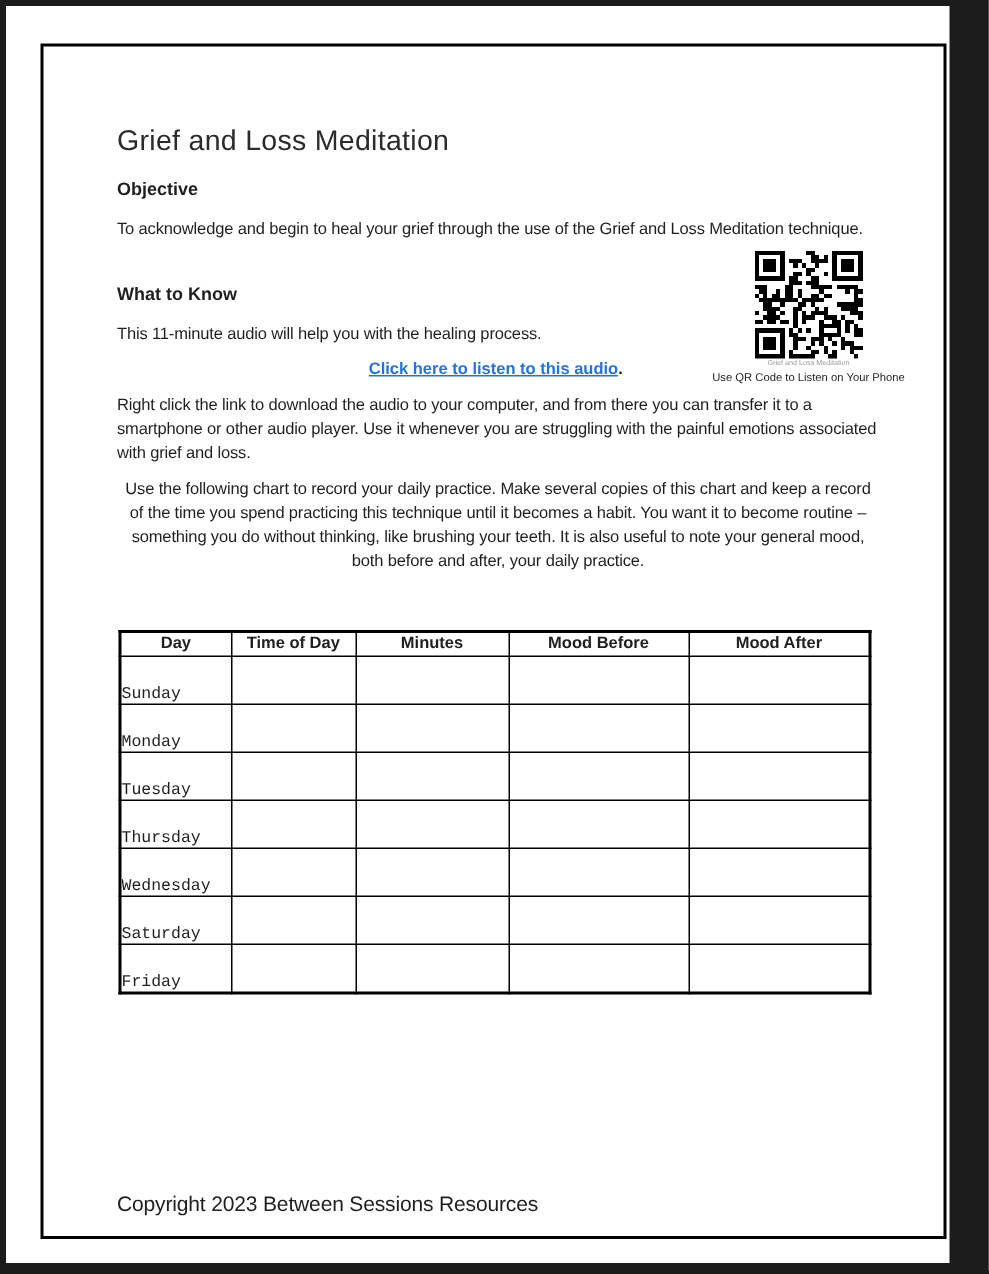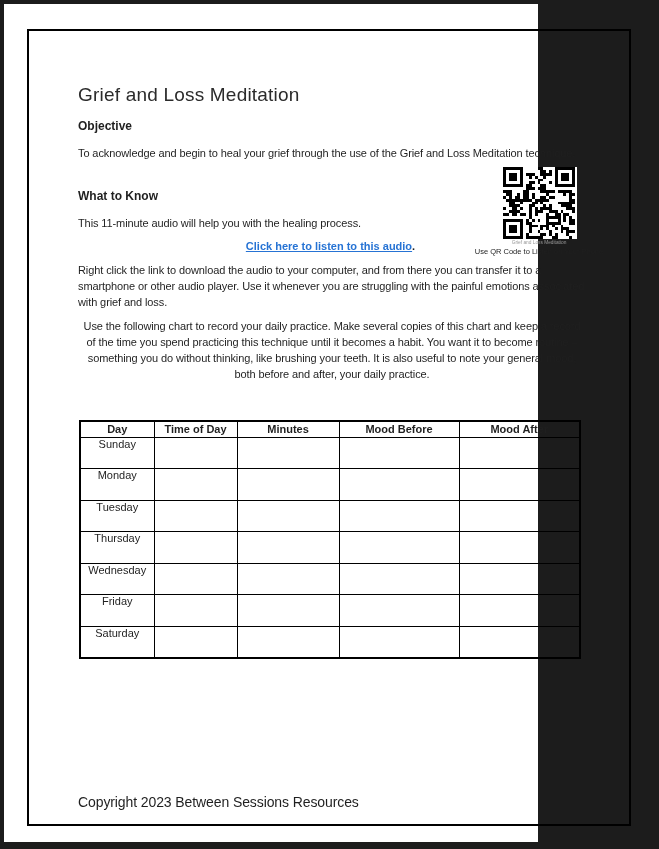--- a/index.html
+++ b/index.html
@@ -6,21 +6,21 @@
   html, body {
     width: 659px; height: 849px;
     background: #1c1c1c;
     font-family: "Liberation Sans", sans-serif;
     overflow: hidden;
     position: relative;
   }
   .page {
     position: absolute;
     left: 4px; top: 4px;
-    width: 534px; height: 838px;
+    width: 629px; height: 838px;
     background: #ffffff;
   }
   .page-border {
     position: absolute;
     left: 23px; top: 25px;
     width: 604px; height: 797px;
     border: 2px solid #000000;
   }
   .content-block {
     position: absolute;
@@ -105,23 +105,24 @@
   }
   .practice-table th {
     font-weight: 700;
     height: 16px;
     text-align: center;
     vertical-align: middle;
     padding: 0;
   }
   .practice-table td {
     height: 31.5px;
-    text-align: center;
+    text-align: left;
     vertical-align: top;
-    padding-top: 0;
+    padding-top: 19px;
+    font-family: Liberation Mono, monospace;
   }
   .footer-text {
     top: 792px;
     font-size: 14px;
     line-height: 12px;
   }
 </style>
 </head>
 <body>
 
@@ -419,28 +420,28 @@
         <td></td>
       </tr>
       <tr>
         <td>Wednesday</td>
         <td></td>
         <td></td>
         <td></td>
         <td></td>
       </tr>
       <tr>
+        <td>Saturday</td>
+        <td></td>
+        <td></td>
+        <td></td>
+        <td></td>
+      </tr>
+      <tr>
         <td>Friday</td>
-        <td></td>
-        <td></td>
-        <td></td>
-        <td></td>
-      </tr>
-      <tr>
-        <td>Saturday</td>
         <td></td>
         <td></td>
         <td></td>
         <td></td>
       </tr>
     </tbody>
   </table>
 
   <p class="content-block body-text footer-text">Copyright 2023 Between Sessions Resources</p>
 </div>

